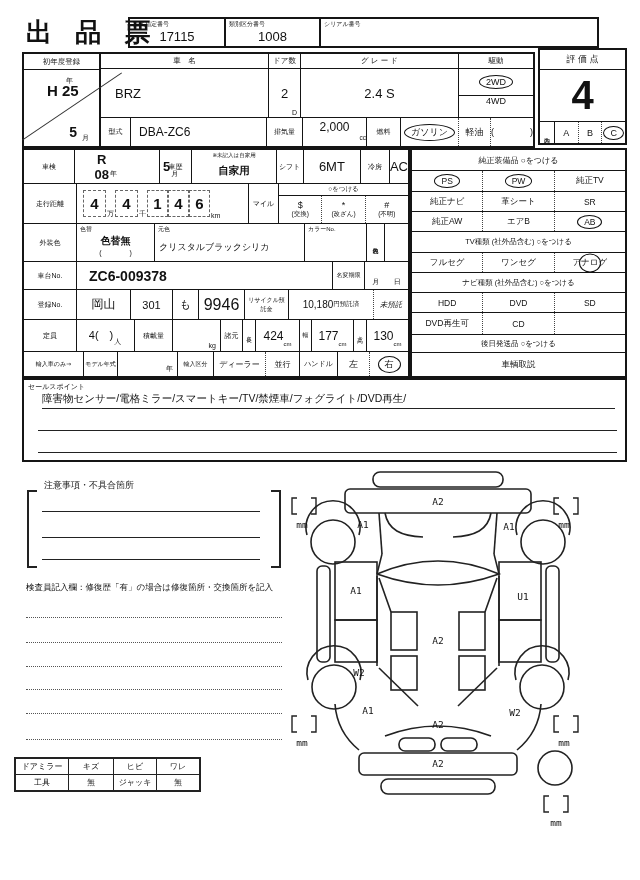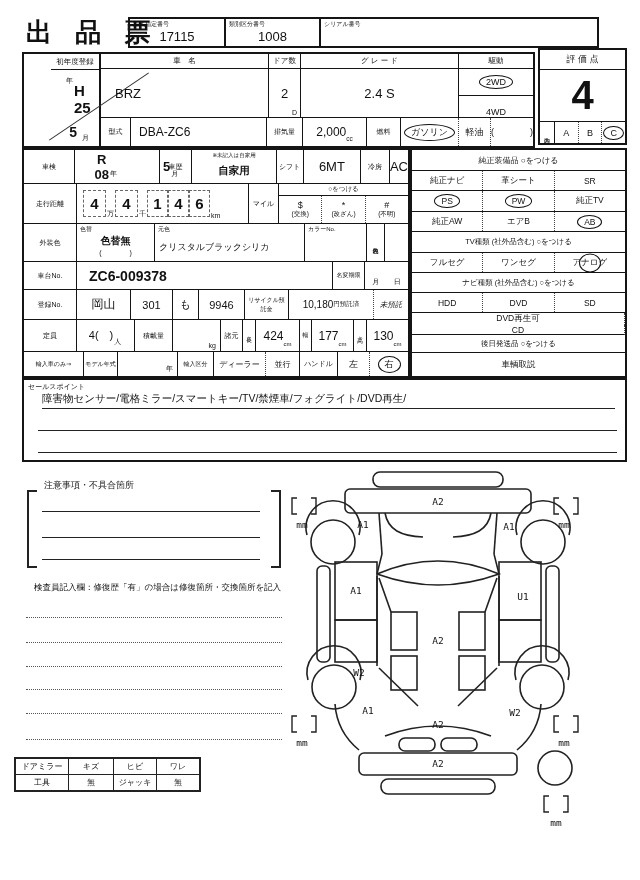--- a/index.html
+++ b/index.html
@@ -73,21 +73,21 @@
       <div class="c dr" style="flex:1;font-size:9px;">
         <span>B</span>
       </div>
       <div class="c last" style="flex:1;font-size:9px;">
         <span class="circled">C</span>
       </div>
     </div>
   </div>
 
   <div class="abs bx row" style="left:22px;top:52px;width:513px;height:96px;">
-    <div style="width:96px;border-right:2px solid #151515;display:flex;flex-direction:column;box-sizing:border-box;padding-left:27px;">
+    <div style="width:96px;border-right:2px solid #151515;display:flex;flex-direction:column;box-sizing:border-box;">
       <div class="bb" style="height:15px;display:flex;align-items:center;justify-content:center;font-size:7.5px;">初年度登録</div>
       <div style="flex:1;position:relative;">
         <div class="abs" style="left:-12px;top:36px;width:120px;border-top:1.2px solid #333;transform:rotate(-34deg);"></div>
         <span class="abs" style="left:23px;top:12px;font-size:15px;font-weight:bold;">H 25</span>
         <span class="abs" style="right:26px;top:6px;font-size:7px;">年</span>
         <span class="abs" style="right:22px;bottom:6px;font-size:14px;font-weight:bold;">5</span>
         <span class="abs" style="right:10px;bottom:3px;font-size:7px;">月</span>
       </div>
     </div>
     <div style="flex:1;display:flex;flex-direction:column;">
@@ -101,30 +101,30 @@
         <div class="c" style="width:168px;justify-content:flex-start;padding-left:14px;font-size:13px;">BRZ</div>
         <div class="c" style="width:32px;font-size:13px;">
           <span>2</span>
           <span class="abs" style="right:3px;bottom:1px;font-size:7px;">D</span>
         </div>
         <div class="c" style="width:158px;font-size:13px;">2.4 S</div>
         <div style="flex:1;display:flex;flex-direction:column;">
           <div class="bb" style="height:26px;display:flex;align-items:center;justify-content:center;font-size:9px;">
             <span class="circled">2WD</span>
           </div>
-          <div style="flex:1;display:flex;align-items:flex-end;justify-content:center;font-size:9px;">
+          <div style="flex:1;display:flex;align-items:flex-start;justify-content:center;font-size:9px;">
             <span>4WD</span>
           </div>
         </div>
       </div>
       <div class="row" style="flex:1;font-size:9px;">
         <div class="c lbl" style="width:30px;">型式</div>
         <div class="c" style="width:136px;justify-content:flex-start;padding-left:8px;font-size:12px;">DBA-ZC6</div>
         <div class="c lbl" style="width:36px;">排気量</div>
-        <div class="c" style="width:64px;">
+        <div class="c" style="width:64px;flex-direction:column;">
           <span style="font-size:12px;">2,000</span>
           <span style="font-size:6.5px;align-self:flex-end;margin-bottom:4px;">cc</span>
         </div>
         <div class="c lbl" style="width:34px;">燃料</div>
         <div class="c dr" style="width:58px;">
           <span class="circled">ガソリン</span>
         </div>
         <div class="c dr" style="width:32px;">
           <span>軽油</span>
         </div>
@@ -214,21 +214,21 @@
         <span>月</span>
         <span>日</span>
       </div>
     </div>
 
     <div class="row bb" style="height:30px;">
       <div class="c lbl" style="width:53px;">登録No.</div>
       <div class="c" style="width:54px;font-size:12px;">岡山</div>
       <div class="c" style="width:42px;font-size:11px;">301</div>
       <div class="c" style="width:26px;font-size:11px;">も</div>
-      <div class="c" style="width:46px;font-size:11px;">9946</div>
+      <div class="c" style="width:46px;font-size:16px;">9946</div>
       <div class="c lbl6" style="width:44px;padding:0 2px;">リサイクル預託金</div>
       <div class="c dr" style="width:85px;">
         <span style="font-size:10px;">10,180</span>
         <span style="font-size:6.5px;">円預託済</span>
       </div>
       <div class="c last" style="flex:1;font-size:7.5px;font-style:italic;">未預託</div>
     </div>
 
     <div class="row bb" style="height:32px;">
       <div class="c lbl" style="width:53px;">定員</div>
@@ -272,40 +272,40 @@
         <span>左</span>
       </div>
       <div class="c last" style="flex:1;font-size:9px;">
         <span class="circled">右</span>
       </div>
     </div>
   </div>
 
   <div class="abs bx" style="left:410px;top:148px;width:217px;height:230px;display:flex;flex-direction:column;">
     <div class="bb" style="height:20px;display:flex;align-items:center;justify-content:center;font-size:8px;">純正装備品 ○をつける</div>
+    <div class="row bb" style="height:21px;font-size:8.5px;">
+      <div class="c dr" style="flex:1;">
+          <span class="circled">PS</span>
+        </div>
+      <div class="c dr" style="flex:1;">
+          <span class="circled">PW</span>
+        </div>
+      <div class="c last" style="flex:1;">
+          <span>純正TV</span>
+        </div>
+    </div>
     <div class="row bb" style="height:20px;font-size:8.5px;">
       <div class="c dr" style="flex:1;">
           <span>純正ナビ</span>
         </div>
       <div class="c dr" style="flex:1;">
           <span>革シート</span>
         </div>
       <div class="c last" style="flex:1;">
           <span>SR</span>
-        </div>
-    </div>
-    <div class="row bb" style="height:21px;font-size:8.5px;">
-      <div class="c dr" style="flex:1;">
-          <span class="circled">PS</span>
-        </div>
-      <div class="c dr" style="flex:1;">
-          <span class="circled">PW</span>
-        </div>
-      <div class="c last" style="flex:1;">
-          <span>純正TV</span>
         </div>
     </div>
     <div class="row bb" style="height:20px;font-size:8.5px;">
       <div class="c dr" style="flex:1;">
           <span>純正AW</span>
         </div>
       <div class="c dr" style="flex:1;">
           <span>エアB</span>
         </div>
       <div class="c last" style="flex:1;">
@@ -329,21 +329,21 @@
       <div class="c dr" style="flex:1;">
           <span>HDD</span>
         </div>
       <div class="c dr" style="flex:1;">
           <span>DVD</span>
         </div>
       <div class="c last" style="flex:1;">
           <span>SD</span>
         </div>
     </div>
-    <div class="row bb" style="height:22px;font-size:8.5px;flex-direction:column;">
+    <div class="row bb" style="height:22px;font-size:8.5px;">
       <div class="c dr" style="flex:1;">
           <span>DVD再生可</span>
         </div>
       <div class="c dr" style="flex:1;">
           <span>CD</span>
         </div>
       <div class="c last" style="flex:1;">
           <span></span>
         </div>
     </div>
@@ -360,21 +360,21 @@
     <div class="uline" style="left:14px;right:8px;top:72px;"></div>
   </div>
 
   <div class="abs" style="left:44px;top:479px;font-size:9px;">注意事項・不具合箇所</div>
   <div class="brk l abs" style="left:27px;top:490px;"></div>
   <div class="brk r abs" style="left:272px;top:490px;"></div>
   <div class="uline" style="left:42px;width:218px;top:511px;"></div>
   <div class="uline" style="left:42px;width:218px;top:537px;"></div>
   <div class="uline" style="left:42px;width:218px;top:559px;"></div>
 
-  <div class="abs" style="left:26px;top:582px;font-size:8.5px;margin-left:8px;">検査員記入欄：修復歴「有」の場合は修復箇所・交換箇所を記入</div>
+  <div class="abs" style="left:26px;top:582px;font-size:8.5px;">検査員記入欄：修復歴「有」の場合は修復箇所・交換箇所を記入</div>
   <div class="dotline" style="top:617px;"></div>
   <div class="dotline" style="top:642px;"></div>
   <div class="dotline" style="top:666px;"></div>
   <div class="dotline" style="top:689px;"></div>
   <div class="dotline" style="top:713px;"></div>
   <div class="dotline" style="top:739px;"></div>
 
   <table class="mini abs" style="left:14px;top:757px;">
     <tbody>
         <tr>

